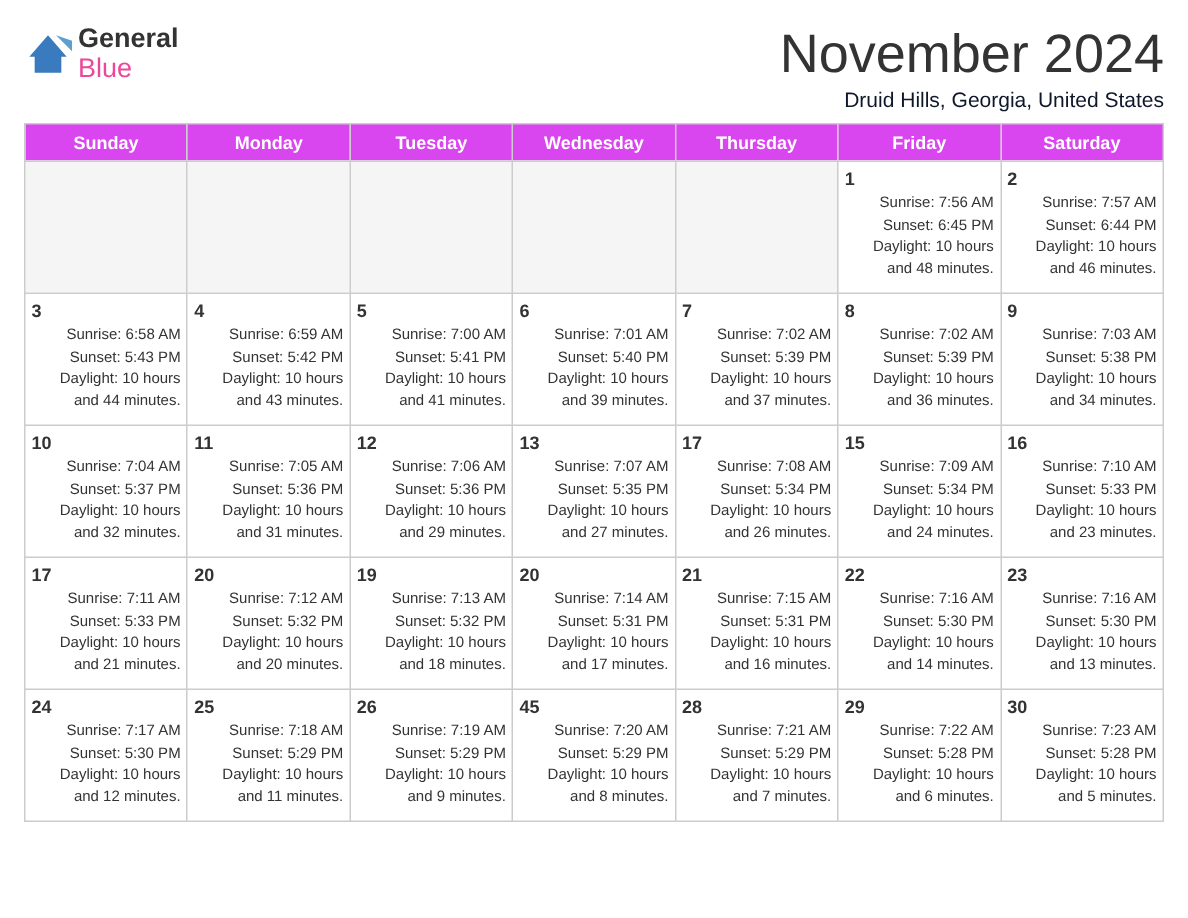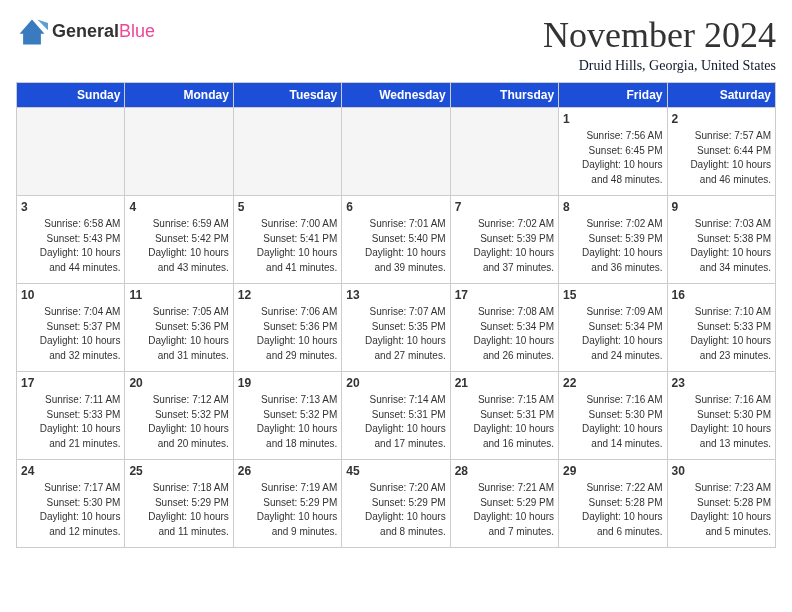--- a/index.html
+++ b/index.html
@@ -16,62 +16,62 @@
       align-items: flex-start;
       margin-bottom: 8px;
     }
     .logo {
       display: flex;
       align-items: center;
       gap: 4px;
     }
     .logo-text {
       display: flex;
+      flex-direction: column;
       line-height: 1.1;
       justify-content: center;
     }
     .logo-general {
       font-size: 18px;
       font-weight: bold;
       color: #333;
     }
     .logo-blue {
       font-size: 18px;
       font-weight: normal;
       color: #ec4899;
     }
     .logo-icon {
       width: 32px;
       height: 32px;
     }
     .title-block {
       text-align: right;
-      font-family: Liberation Serif, serif;
     }
     .month-title {
       font-size: 36px;
       font-weight: normal;
       color: #333;
       line-height: 1.1;
     }
     .location {
       font-size: 14px;
       color: #0f172a;
       margin-top: 2px;
     }
     .calendar {
       width: 100%;
       border-collapse: collapse;
       font-size: 11px;
     }
     .calendar th {
-      background: #1d4ed8;
+      background: #d946ef;
       color: #fff;
       padding: 5px 4px;
-      text-align: right;
+      text-align: center;
       font-weight: bold;
       font-size: 12px;
       border: 1px solid #ccc;
     }
     .calendar td {
       border: 1px solid #ccc;
       vertical-align: top;
       padding: 3px 4px;
       width: calc(100% / 7);
       height: 88px;

